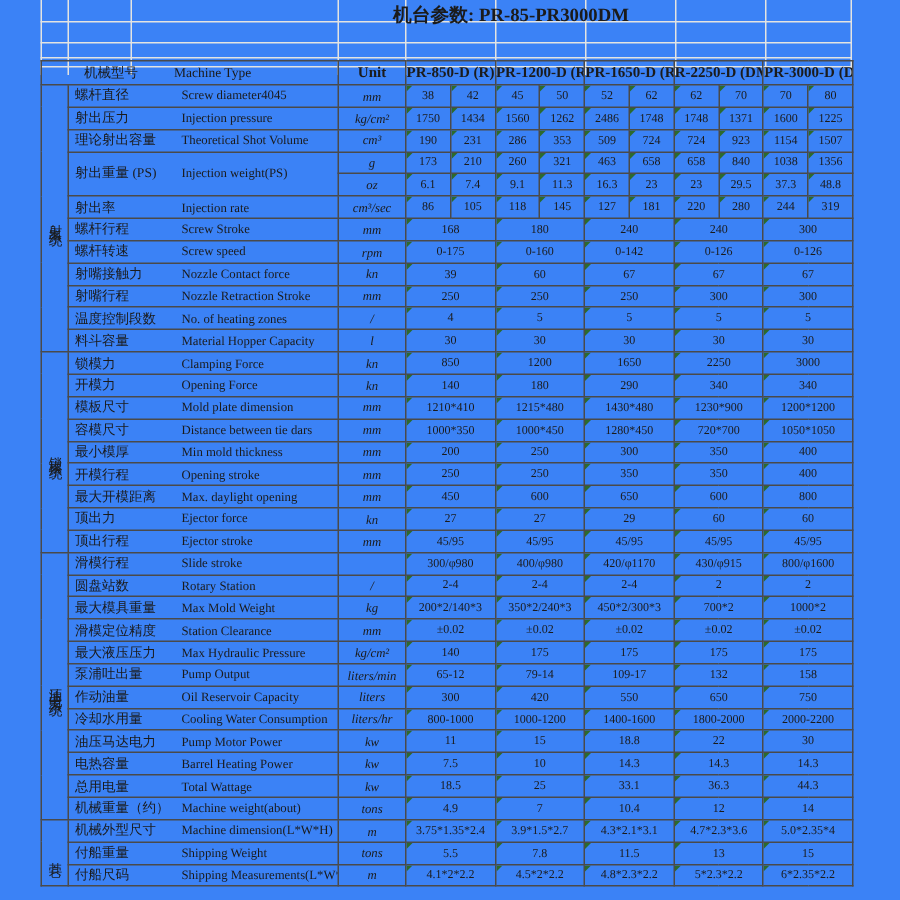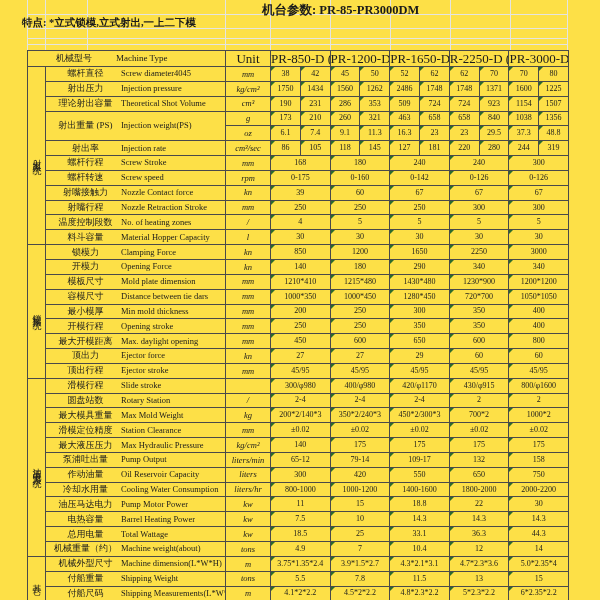--- a/index.html
+++ b/index.html
@@ -1,53 +1,53 @@
 <!DOCTYPE html>
 <html><head>
 <meta charset="utf-8">
 <style>
   html,body{margin:0;padding:0;background:#ffffff;}
   .sheet{
     position:relative;width:600px;height:600px;overflow:hidden;
-    background:#fde047;color:#1b1b1b;
+    background:#3b82f6;color:#1b1b1b;
     font-family:"Liberation Serif","DejaVu Serif",serif;
   }
   
   .vline{position:absolute;top:0;width:1px;height:50px;background:#e4e4e1;}
   .hline{position:absolute;left:27px;width:541px;height:1px;background:#e4e4e1;}
   .title{
     position:absolute;left:262px;top:2px;
     font-size:12.5px;font-weight:bold;white-space:nowrap;
   }
   .feature{
     position:absolute;left:22px;top:16px;
     font-size:10.5px;font-weight:bold;white-space:nowrap;
   }
   table.spec{
-    position:absolute;left:27px;top:50px;width:541px;
+    position:absolute;left:27px;top:40px;width:541px;
     border-collapse:collapse;table-layout:fixed;
   }
   .spec td,.spec th{
     border:1px solid #4a4a4a;padding:0;margin:0;
     font-size:8.5px;font-weight:normal;line-height:1;
     text-align:center;vertical-align:middle;
     overflow:hidden;white-space:nowrap;
   }
   .spec thead tr{height:16px;}
   .spec tbody tr{height:14.85px;}
   th.corner{text-align:left;}
   th.corner .cn{padding-left:28px;font-size:9px;}
   th.corner .en{padding-left:24px;font-size:9px;}
-  th.machine,th.unithead{font-size:13px;}
+  th.machine,th.unithead{font-size:10px;font-weight:bold;}
   td.group{
     writing-mode:vertical-rl;text-orientation:upright;
     font-size:9px;letter-spacing:2px;text-align:center;
   }
   td.label{text-align:left;}
-  td.label .cnlbl{display:inline-block;width:75px;padding-left:4px;box-sizing:border-box;font-size:9px;text-align:center;}
+  td.label .cnlbl{display:inline-block;width:75px;padding-left:4px;box-sizing:border-box;font-size:9px;}
   td.label .enlbl{font-size:8.5px;margin-top:40px;}
   td.unit{font-size:8.5px;font-style:italic;}
   td.val{position:relative;font-size:8px;}
   td.val::before{
     content:"";position:absolute;left:0;top:0;
     border-top:4px solid #2d6a2d;border-right:4px solid transparent;
   }
 </style>
 </head>
 <body>
@@ -63,21 +63,20 @@
   <div class="vline" style="left:390px"></div>
   <div class="vline" style="left:450px"></div>
   <div class="vline" style="left:510px"></div>
   <div class="vline" style="left:567px"></div>
   <div class="hline" style="top:14px"></div>
   <div class="hline" style="top:28px"></div>
   <div class="hline" style="top:38px"></div>
   <div class="hline" style="top:44px"></div>
 
   <div class="title">机台参数: PR-85-PR3000DM</div>
-  <div class="feature">特点: *立式锁模,立式射出,一上二下模</div>
 
   <table class="spec">
     <colgroup>
       <col style="width:18px">
         <col style="width:180px">
         <col style="width:45px">
       <col style="width:29.8px">
         <col style="width:29.8px">
         <col style="width:29.8px">
         <col style="width:29.8px">

